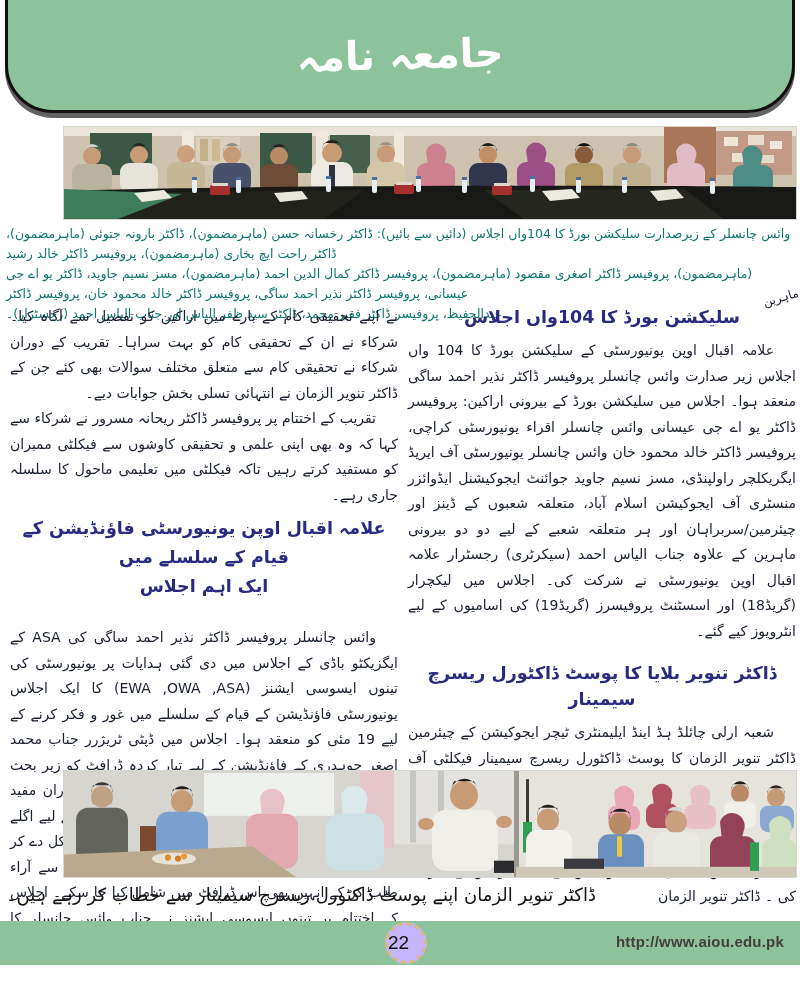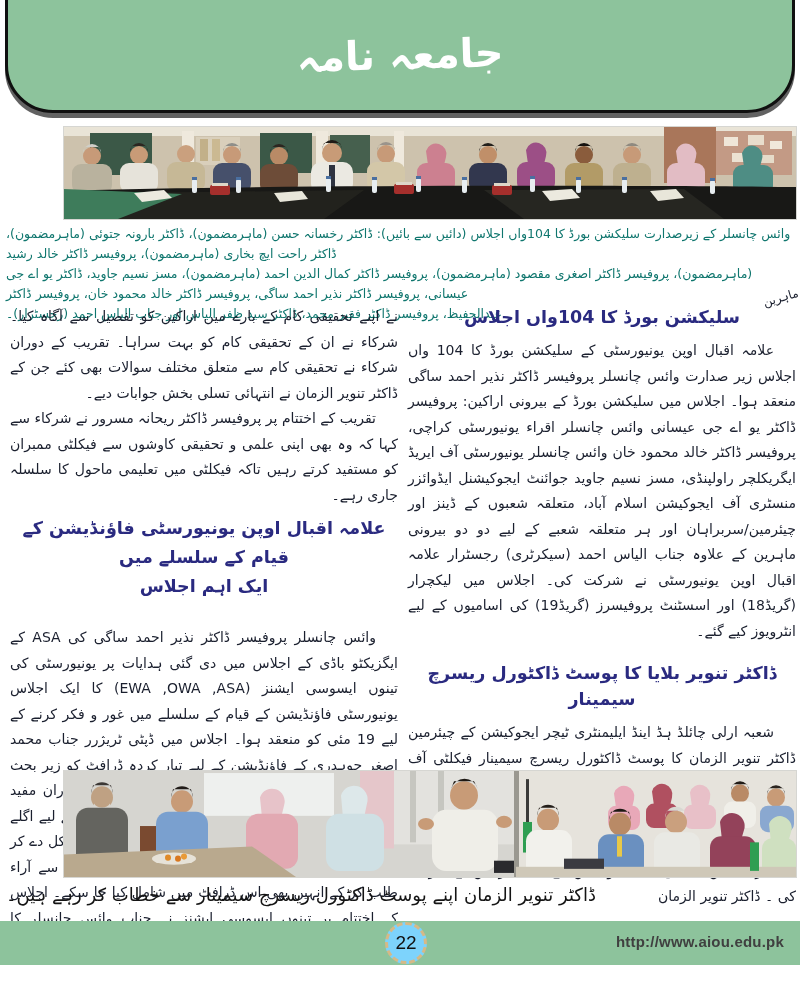--- a/index.html
+++ b/index.html
@@ -64,22 +64,22 @@
     font-size:15px; line-height:25px; letter-spacing:2.5px;
     color:#101014; direction:ltr;
   }
   
   .footer-bar{
     position:absolute; left:0; top:921px; width:800px; height:44px;
     background:#8dc39c;
   }
   .page-badge{
     position:absolute; left:385px; top:922px; width:36px; height:36px;
-    background:#7dd3fc; border:3px dashed #d6b987; border-radius:50%;
-    display:flex; align-items:center; justify-content:center;
+    background:#c4b5fd; border:3px dashed #d6b987; border-radius:50%;
+    display:flex; align-items:center; justify-content:flex-start;
   }
   .page-badge span{
     font-family:"Liberation Sans", sans-serif; font-size:19px; color:#111; font-weight:normal;
   }
   .footer-url{
     position:absolute; right:16px; top:933px;
     font-family:"Liberation Sans", sans-serif; font-weight:bold;
     font-size:15px; color:#404040; letter-spacing:.2px;
   }
 </style>

